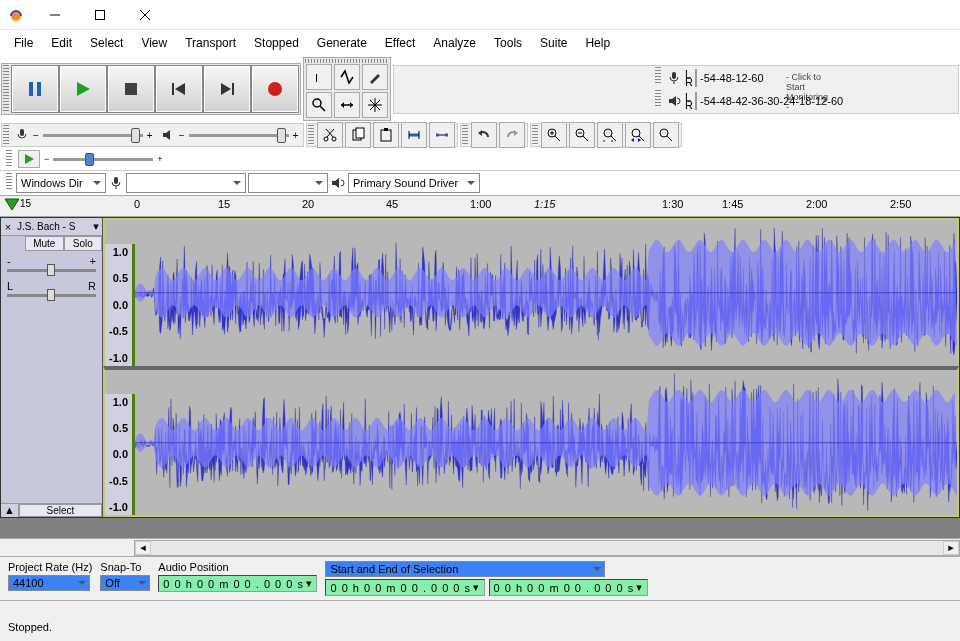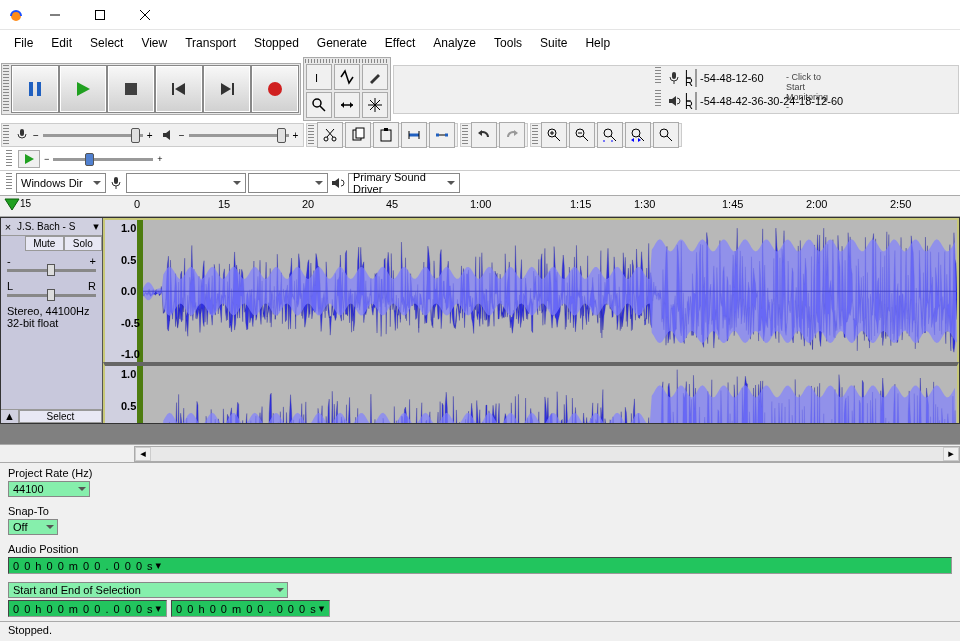--- a/index.html
+++ b/index.html
@@ -71,44 +71,44 @@
 .tp-slider .track { height:3px; background:#888; position:relative; margin-top:2px; }
 .tp-slider .track .thumb { width:8px; height:12px; background:#ddd; border:1px solid #555; position:absolute; top:-5px; }
 .tp-info { padding:4px 6px; font-size:10px; color:#222; line-height:12px; }
 .tp-footer { margin-top:auto; display:flex; border-top:1px solid #999; }
 .tp-footer .arrow { width:18px; text-align:center; background:#d0d0e0; border-right:1px solid #999; }
 .tp-footer .sel { flex:1; text-align:center; background:#e8e8f4; border:1px solid #999; font-size:10px; }
 
 .waveform-col { flex:1; display:flex; flex-direction:column; background:#666; }
 .wave-wrap { flex:1; display:flex; border:2px solid #c8c878; border-bottom:0; background:#b8b8b8; }
 .wave-wrap.ch2 { border-top:4px solid #666; border-bottom:2px solid #c8c878; }
-.wave-axis { width:30px; background:#d0d0e0; display:flex; flex-direction:column; justify-content:space-between; padding:2px 16px; font-size:9px; text-align:right; border-right:6px solid #4d7c0f; }
+.wave-axis { width:30px; background:#d0d0e0; display:flex; flex-direction:column; justify-content:space-between; padding:2px 4px; font-size:9px; text-align:right; border-right:3px solid #4d7c0f;margin-top:24px; }
 .wave-axis span { font-weight:bold; }
 .wave-canvas { flex:1; position:relative; background:#b8b8b8; overflow:hidden; }
 .wave-canvas svg { width:100%; height:100%; }
 .wave-spacer { height:20px; background:#808080; }
 
 
 .hscroll { height:18px; background:#f0f0f0; display:flex; align-items:center; border-top:1px solid #aaa; }
 .hscroll .pad { width:134px; }
 .hscroll .bar { flex:1; height:16px; background:#e8e8e8; border:1px solid #aaa; position:relative; display:flex; }
 .hscroll .btn { width:16px; height:100%; background:#f0f0f0; border:1px solid #ccc; display:flex; align-items:center; justify-content:center; }
 
 
-.selbar { display:flex; gap:8px; padding:4px 8px; border-top:1px solid #aaa; background:#f0f0f0;flex-direction:column; }
+.selbar { display:flex; gap:8px; padding:4px 8px; border-top:1px solid #aaa; background:#f0f0f0; }
 .selbar .group { display:flex; flex-direction:column; gap:2px; }
 .selbar .group-h { display:flex; align-items:center; gap:4px; }
 .selbar label { font-size:11px; }
-.selbar .sel-input { background:#22c55e; border:1px inset #999; padding:1px 4px; font-family:monospace; letter-spacing:1px; display:flex; align-items:center; }
+.selbar .sel-input { background:#86efac; border:1px inset #999; padding:1px 4px; font-family:monospace; letter-spacing:1px; display:flex; align-items:center; }
 .selbar .sel-input .dd { margin-left:2px; }
-.selbar .combo { background:#86efac; border:1px solid #888; padding:1px 14px 1px 4px; position:relative; }
+.selbar .combo { background:#3b82f6; border:1px solid #888; padding:1px 14px 1px 4px; position:relative; }
 .selbar .combo::after { content:""; position:absolute; right:3px; top:5px; border:4px solid transparent; border-top-color:#555; }
 
 
-.statusbar { height:20px; border-top:1px solid #aaa; background:#f0f0f0; padding:2px 8px; font-size:11px; }
+.statusbar { height:20px; border-top:1px solid #aaa; background:#f0f0f0; padding:20px 8px; font-size:11px; }
 </style>
 </head>
 <body>
 
 <div class="titlebar">
   <span class="app-icon">
     <svg width="16" height="16" viewBox="0 0 16 16">
         <circle cx="8" cy="9" r="5" fill="#ff8c1a"></circle>
         <path d="M3 9 A5 5 0 0 1 13 9" fill="none" stroke="#1a4fff" stroke-width="2"></path>
       </svg>
@@ -440,41 +440,41 @@
       </div>
     <div class="dev-select" style="width:80px">
         <span></span>
       </div>
     <span>
         <svg width="16" height="16">
           <polygon points="2,6 5,6 9,3 9,13 5,10 2,10" fill="#333"></polygon>
           <path d="M11 5 A3 3 0 0 1 11 11" fill="none" stroke="#333"></path>
         </svg>
       </span>
-    <div class="dev-select" style="width:112px">
+    <div class="dev-select" style="width:132px">
         <span>Primary Sound Driver</span>
       </div>
   </div>
 </div>
 
 <div class="timeline">
   <span class="tl-head">
       <svg width="16" height="16">
         <polygon points="1,1 15,1 8,12" fill="#20a020" stroke="#0a600a"></polygon>
       </svg>
     </span>
   <span class="neg">15</span>
   <div class="ruler" id="ruler">
       <span class="tick" style="left: 0px;">0</span>
       <span class="tick" style="left: 84px;">15</span>
       <span class="tick" style="left: 168px;">20</span>
       <span class="tick" style="left: 252px;">45</span>
       <span class="tick" style="left: 336px;">1:00</span>
-      <span class="tick" style="left: 436px;">1:15</span>
-      <span class="tick" style="left: 500px;">1:30</span>
+      <span class="tick" style="left: 400px; font-style: italic;">1:15</span>
+      <span class="tick" style="left: 528px;">1:30</span>
       <span class="tick" style="left: 588px;">1:45</span>
       <span class="tick" style="left: 672px;">2:00</span>
       <span class="tick" style="left: 756px;">2:50</span>
     </div>
 </div>
 
 <div class="track-area">
   <div class="track-panel">
     <div class="tp-header">
       <span class="close">×</span>
@@ -495,24 +495,20 @@
         </div>
     </div>
     <div class="tp-slider">
       <div class="labels">
           <span>L</span>
           <span>R</span>
         </div>
       <div class="track">
           <div class="thumb" style="left:40px"></div>
         </div>
-    </div>
-    <div class="tp-info">
-      <div>Stereo, 44100Hz</div>
-      <div>32-bit float</div>
     </div>
     <div class="tp-footer">
       <span class="arrow">▲</span>
       <span class="sel">Select</span>
     </div>
   </div>
   <div class="waveform-col">
     <div class="wave-wrap">
       <div class="wave-axis">
         <span>1.0</span>

